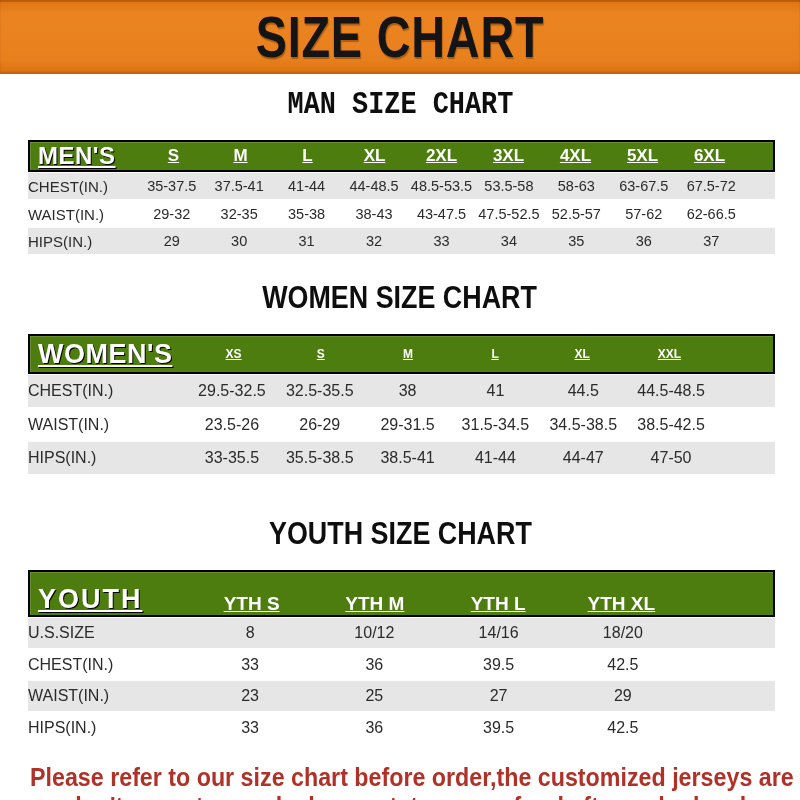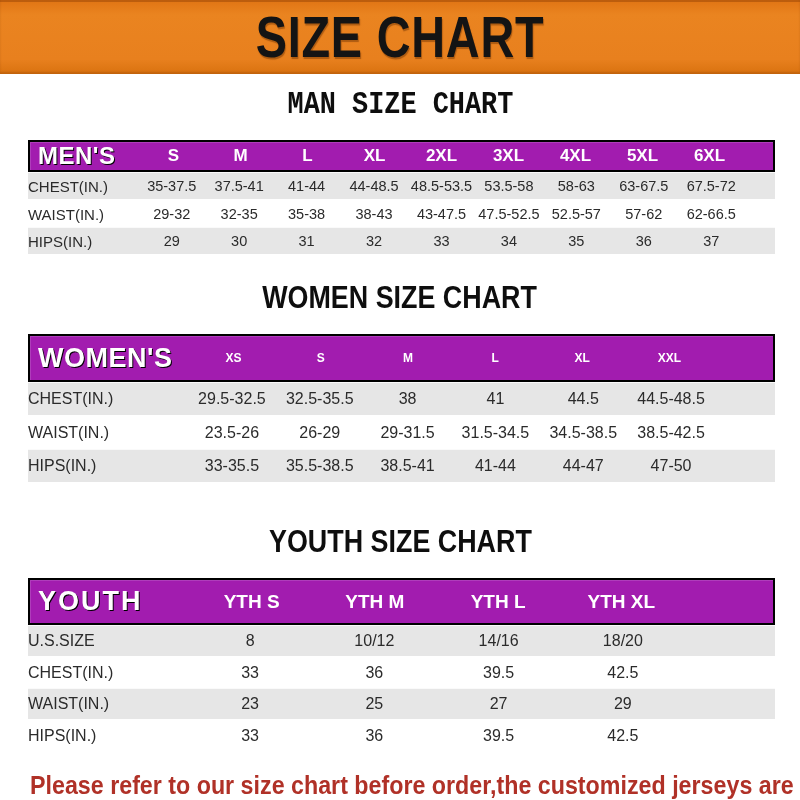--- a/index.html
+++ b/index.html
@@ -27,23 +27,24 @@
     text-align:center;font-weight:bold;color:#0e0e0e;line-height:34px;
   }
   .heading span{display:inline-block;font-size:32px;transform:scaleX(.84);transform-origin:center;letter-spacing:0px;white-space:nowrap;}
   .h-man{margin-top:14px;font-family:Liberation Mono, monospace;}
   .h-women{margin-top:24px;}
   .h-youth{margin-top:40px;}
   
   .table{width:747px;margin:14px 0 0 28px;}
   .row{display:flex;align-items:center;}
   .bar{
-    background:#a21caf;border:2px solid #000;box-sizing:border-box;
+    background:#4d7c0f;border:2px solid #000;box-sizing:border-box;
     box-shadow:inset 1px 1px 0 rgba(255,255,255,.15);
     color:#ffffff;
+    text-decoration:underline;
   }
   .barlabel{
     font-weight:bold;padding-left:8px;letter-spacing:.5px;
     text-shadow:1px 1px 0 #000;white-space:nowrap;
   }
   .barcell{font-weight:bold;color:#fff;}
   .label{text-align:left;box-sizing:border-box;}
   .barlabel.label{text-align:left;}
   .cell{flex:1;text-align:center;}
   .drow .cell,.drow .label{font-size:15px;color:#2b2b2b;}
@@ -53,29 +54,29 @@
   .t0 .label{width:110px;}
   .t0 .row{padding-right:30px;}
   .t0 .bar{height:32px;}
   .t0 .barlabel{font-size:24px;}
   .t0 .barcell{font-size:17px;}
   .t0 .drow{height:26px;}
   .t0 .drow .cell{font-size:14.5px;}
   
   .t1 .label{width:160px;}
   .t1 .row{padding-right:60px;}
-  .t1 .bar{height:48px;}
+  .t1 .bar{height:40px;}
   .t1 .barlabel{font-size:27px;}
   .t1 .barcell{font-size:12px;}
   .t1 .drow{height:32px;}
   .t1 .drow .cell,.t1 .drow .label{font-size:16px;}
   
   .t2 .label{width:160px;}
   .t2 .row{padding-right:90px;}
-  .t2 .bar{height:47px;}
+  .t2 .bar{height:47px;align-items:flex-end;}
   .t2 .barlabel{font-size:27px;letter-spacing:2px;}
   .t2 .barcell{font-size:19px;}
   .t2 .drow{height:30px;}
   .t2 .drow .cell,.t2 .drow .label{font-size:16px;}
   
   .disclaimer{
     margin:20px 0 0 30px;width:750px;
   }
   .disclaimer div{
     display:inline-block;

